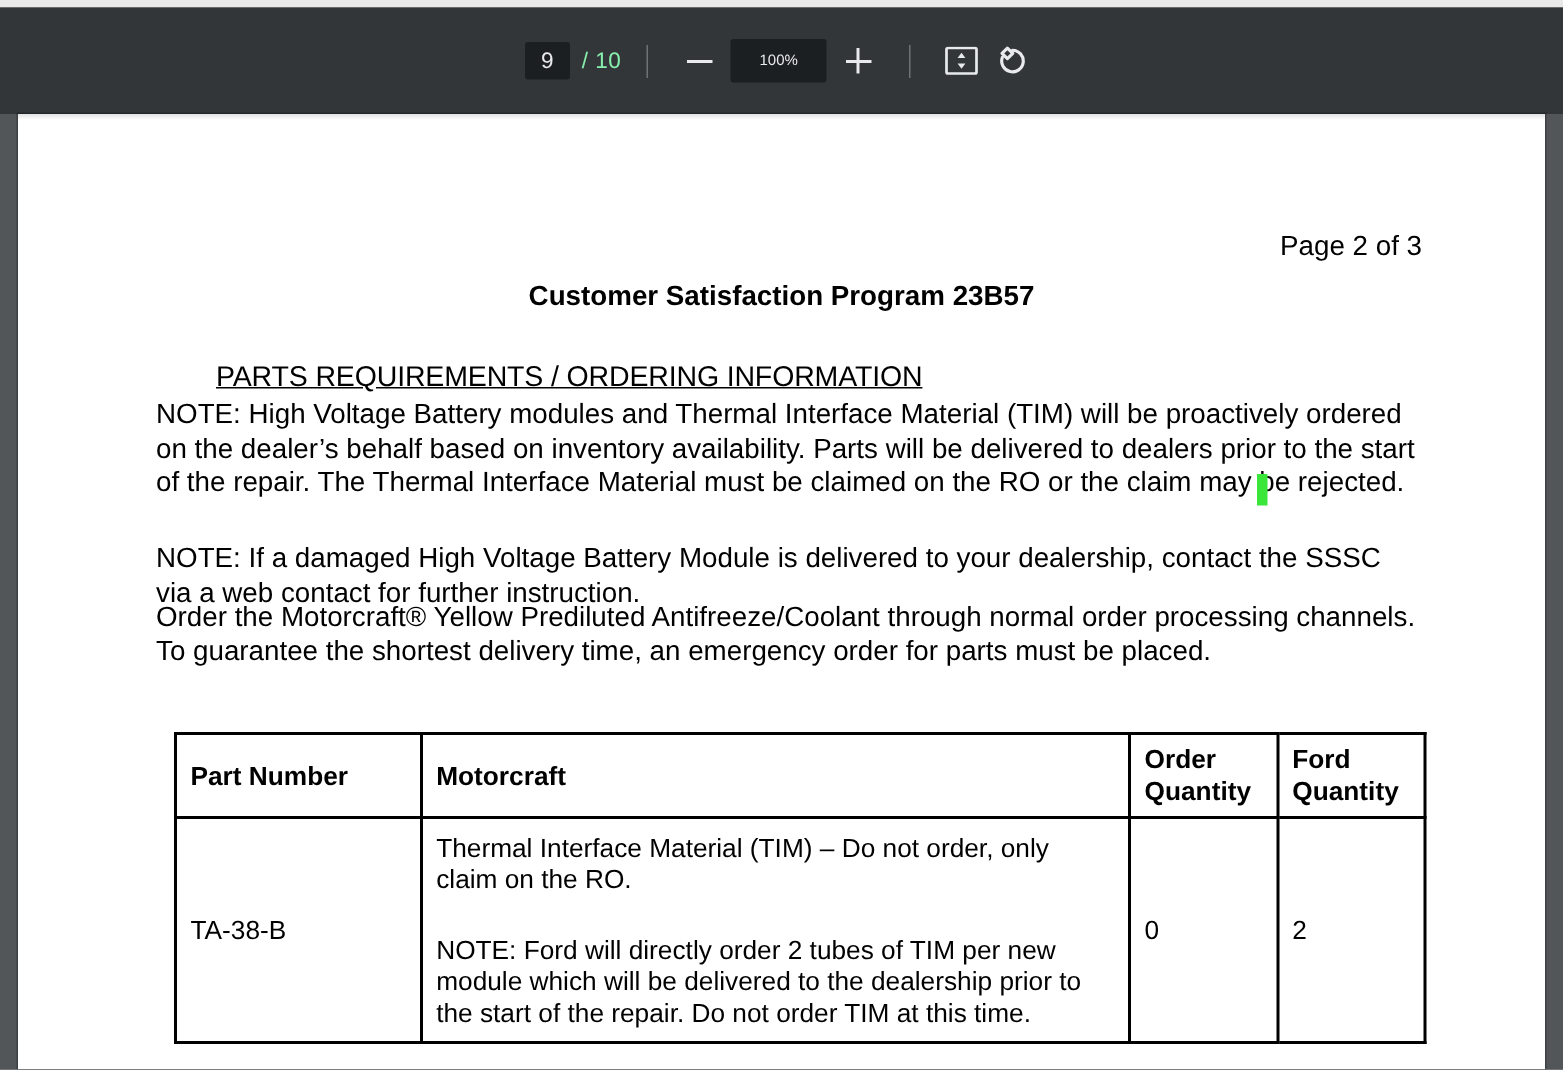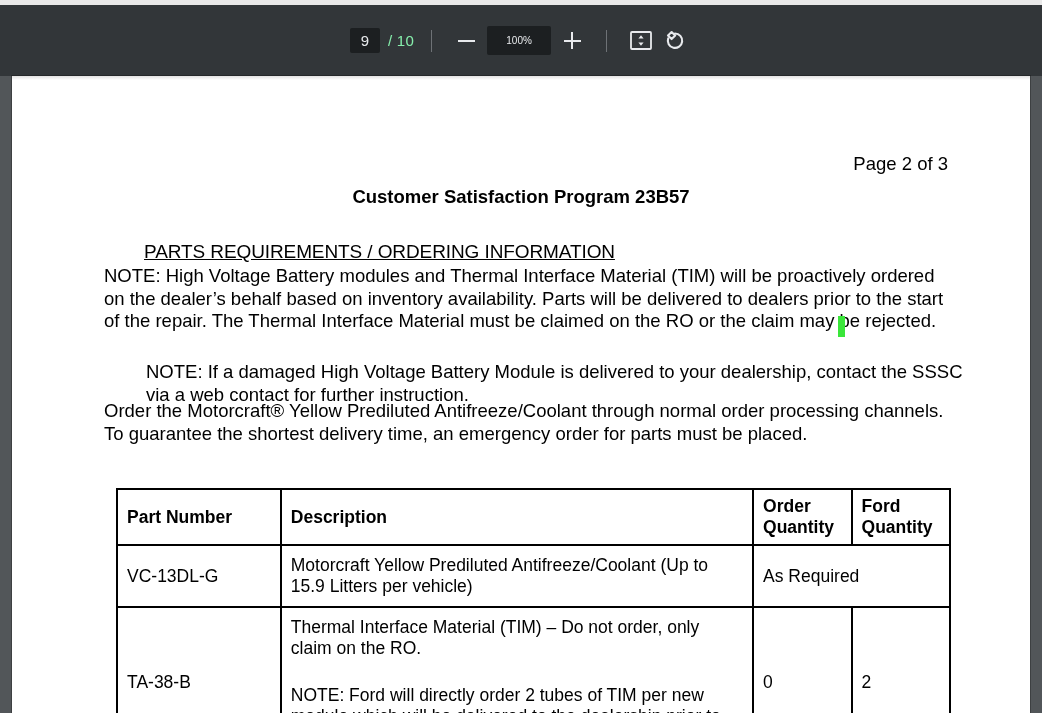--- a/index.html
+++ b/index.html
@@ -176,21 +176,21 @@
     position: absolute;
     left: 92px;
     width: 842px;
     font-size: 18.5px;
     line-height: 22.7px;
     text-align: left;
   }
   .para b { font-weight: normal; }
 
   .p1 { top: 189px; }
-  .p2 { top: 285px; margin-left: 42px; }
+  .p2 { top: 285px; }
   .p3 { top: 324px; }
   .hl-sliver {
     position: absolute;
     background: #3ae63a;
     width: 7px;
     height: 21px;
     left: 826px;
     top: 240px;
   }
 
@@ -298,37 +298,32 @@
       <table class="parts-table">
         <colgroup>
           <col class="col-part">
             <col class="col-desc">
             <col class="col-order">
             <col class="col-claim">
         </colgroup>
         <thead>
           <tr>
             <th class="th-part">Part Number</th>
-            <th class="th-desc">Description</th>
+            <th class="th-desc">Motorcraft</th>
             <th>
               <span>Order</span><br>
               <span>Quantity</span>
             </th>
             <th>
               <span>Ford</span><br>
               <span>Quantity</span>
             </th>
           </tr>
         </thead>
         <tbody>
-          <tr class="row1">
-            <td>VC-13DL-G</td>
-            <td>Motorcraft Yellow Prediluted Antifreeze/Coolant (Up to 15.9 Litters per vehicle)</td>
-            <td class="cell-center" colspan="2">As Required</td>
-          </tr>
           <tr class="row2">
             <td>TA-38-B</td>
             <td class="desc-block">
               <div>Thermal Interface Material (TIM) – Do not order, only claim on the RO.</div>
               <div class="desc-gap"></div>
               <div>NOTE: Ford will directly order 2 tubes of TIM per new module which will be delivered to the dealership prior to the start of the repair. Do not order TIM at this time.</div>
             </td>
             <td class="cell-center">0</td>
             <td class="cell-center">2</td>
           </tr>

